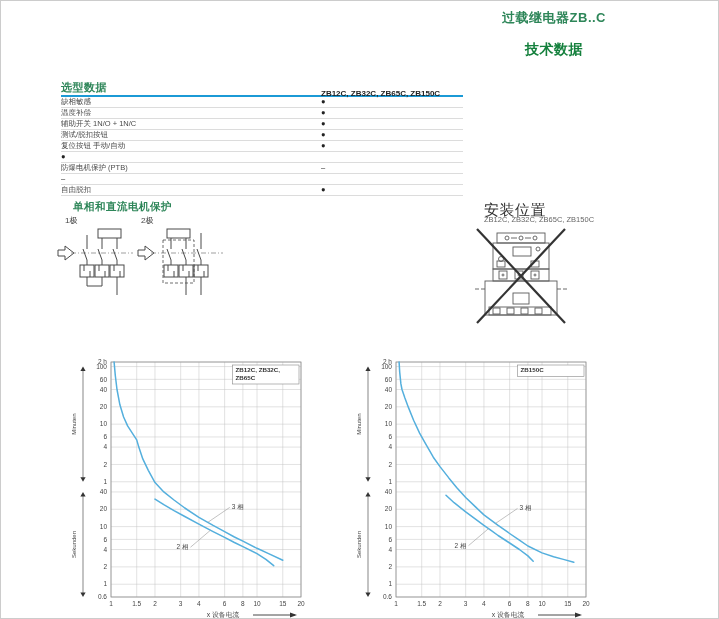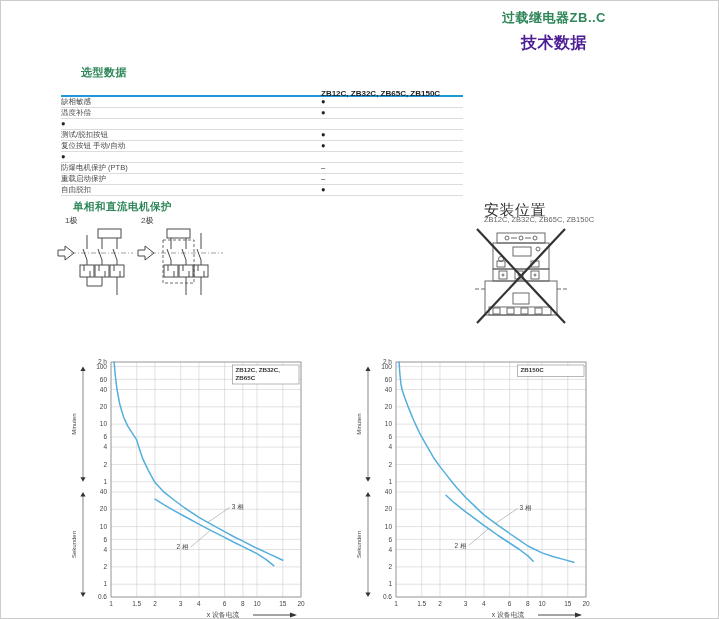--- a/index.html
+++ b/index.html
@@ -3,23 +3,23 @@
 <meta charset="utf-8">
 <style>
   html,body{margin:0;padding:0;background:#e8e8e8;}
   .page{
     position:relative;width:719px;height:619px;background:#ffffff;
     border:1px solid #cccccc;box-sizing:border-box;overflow:hidden;
     font-family:"Liberation Sans","DejaVu Sans",sans-serif;
   }
   .doc-header{position:absolute;top:8px;right:112px;text-align:center;}
   .doc-title{font-size:13px;font-weight:bold;color:#2e8659;letter-spacing:.5px;}
-  .doc-subtitle{font-size:16px;font-weight:bold;color:#4c1d95;margin-top:6px;letter-spacing:.5px;}
-
-  .sel-heading{position:absolute;left:60px;top:64px;font-size:11px;font-weight:bold;color:#2e8659;letter-spacing:.5px;margin-left:20px;}
+  .doc-subtitle{font-size:14px;font-weight:bold;color:#15803d;margin-top:14px;letter-spacing:.5px;}
+
+  .sel-heading{position:absolute;left:60px;top:79px;font-size:11px;font-weight:bold;color:#2e8659;letter-spacing:.5px;}
   .sel-table{position:absolute;left:60px;top:81px;width:402px;}
   .sel-head{height:13px;border-bottom:2.5px solid #1b9ad6;}
   .sel-models{margin-left:260px;font-size:8px;font-weight:bold;color:#222;}
   .sel-row{display:flex;align-items:center;height:10px;border-bottom:1px solid #dcdcdc;}
   .sel-label{flex:0 0 260px;font-size:7.5px;color:#4a4a4a;white-space:nowrap;}
   .sel-value{font-size:7.5px;color:#222;line-height:1;}
 
   .mp-heading{position:absolute;left:72px;top:199px;font-size:10.5px;font-weight:bold;color:#2e8659;letter-spacing:.5px;}
   .pole-label{position:absolute;font-size:8px;color:#444;}
   .pole-1{left:64px;top:214px;}
@@ -57,39 +57,39 @@
     <div id="sel-rows">
         <div class="sel-row">
           <span class="sel-label">缺相敏感</span>
           <span class="sel-value">●</span>
         </div>
         <div class="sel-row">
           <span class="sel-label">温度补偿</span>
           <span class="sel-value">●</span>
         </div>
         <div class="sel-row">
+          <span class="sel-label">辅助开关 1N/O + 1N/C</span>
           <span class="sel-value">●</span>
         </div>
         <div class="sel-row">
           <span class="sel-label">测试/脱扣按钮</span>
           <span class="sel-value">●</span>
         </div>
         <div class="sel-row">
           <span class="sel-label">复位按钮 手动/自动</span>
           <span class="sel-value">●</span>
         </div>
         <div class="sel-row">
           <span class="sel-value">●</span>
         </div>
         <div class="sel-row">
           <span class="sel-label">防爆电机保护 (PTB)</span>
           <span class="sel-value">–</span>
         </div>
         <div class="sel-row">
-          <span class="sel-label">重载启动保护</span>
           <span class="sel-value">–</span>
         </div>
         <div class="sel-row">
           <span class="sel-label">自由脱扣</span>
           <span class="sel-value">●</span>
         </div>
       </div>
   </div>
 
   <div class="mp-heading">单相和直流电机保护</div>

